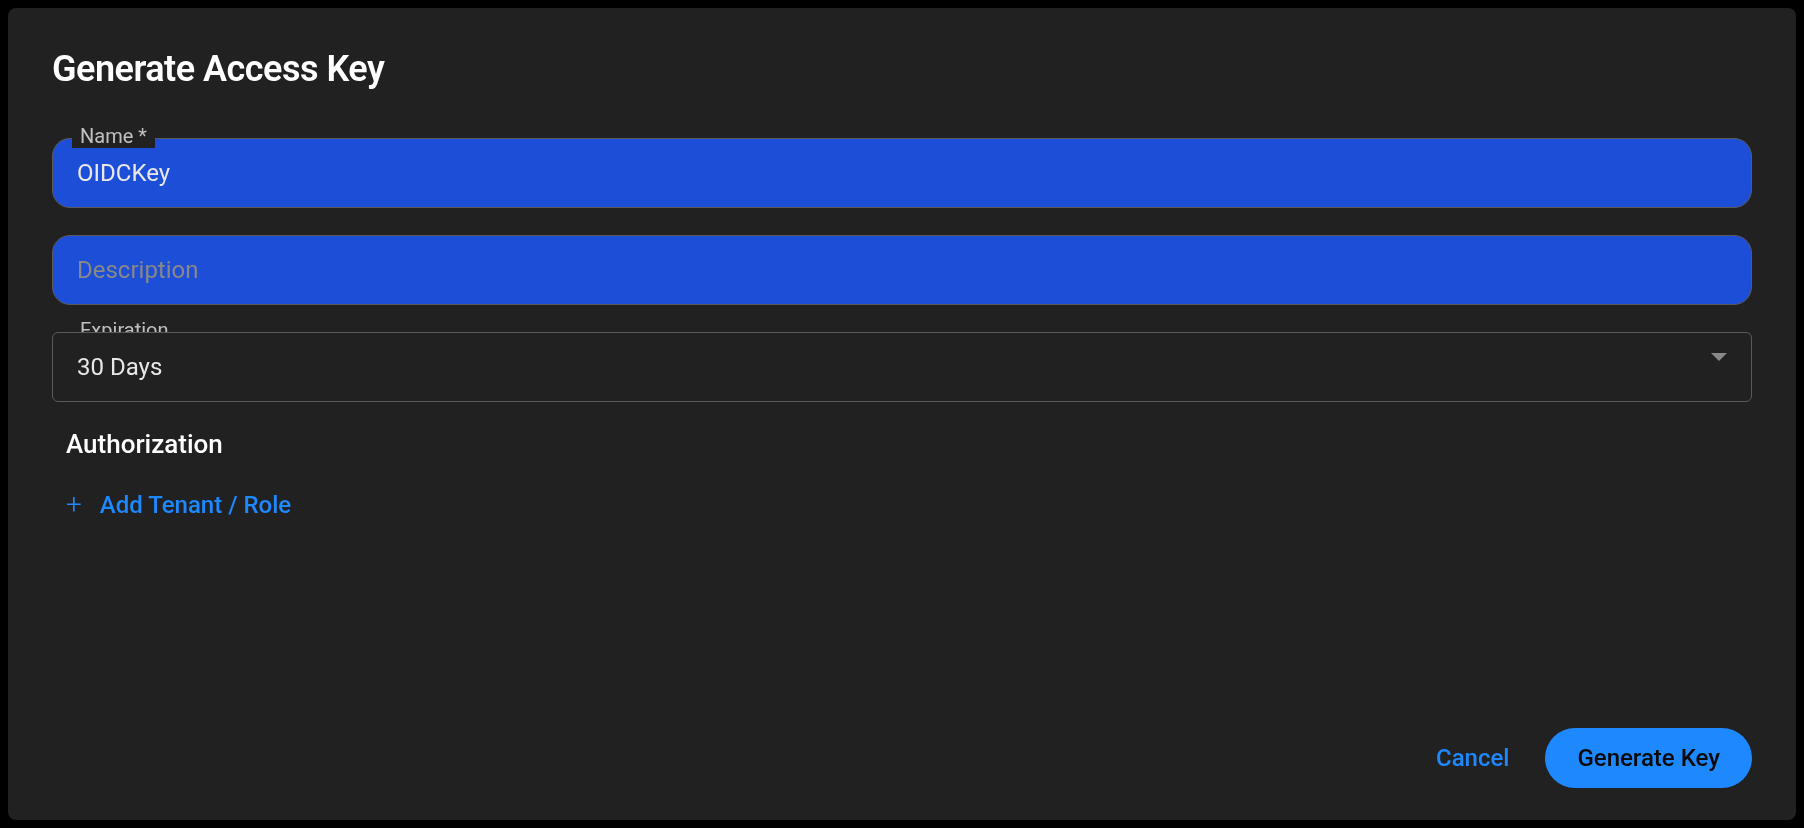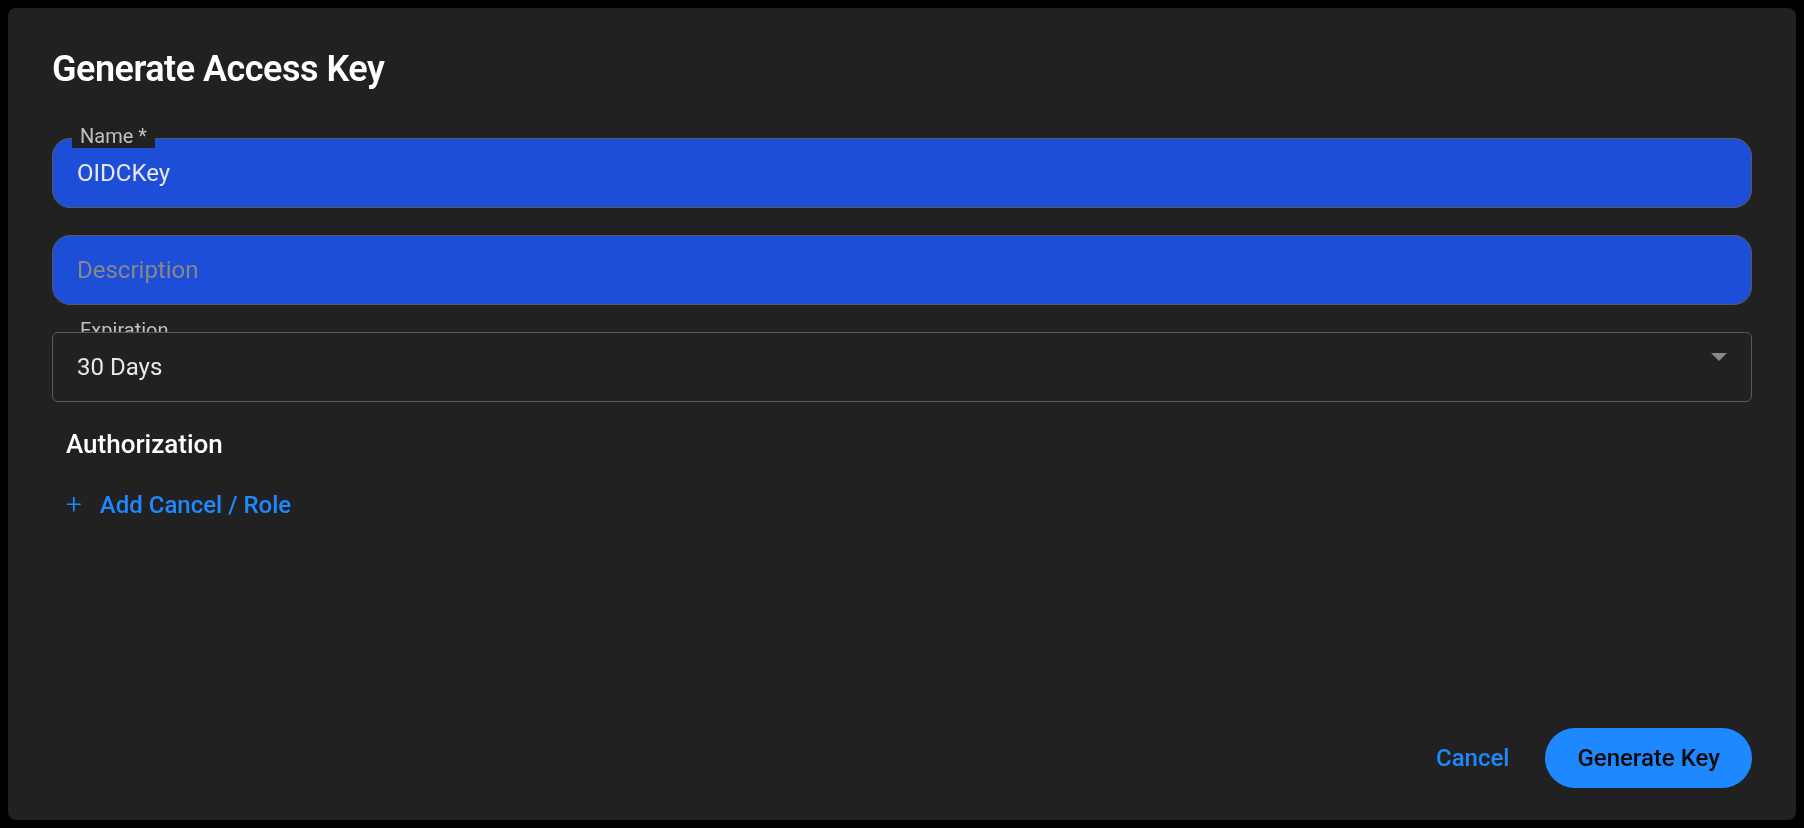--- a/index.html
+++ b/index.html
@@ -158,20 +158,20 @@
     <div class="field-select">
       <span>30 Days</span>
       <span class="dropdown-icon"></span>
     </div>
   </div>
 
   <h2 class="section-title">Authorization</h2>
 
   <button class="add-button">
     <span class="plus-icon">+</span>
-    <span>Add Cancel / Role</span>
+    <span>Add Tenant / Role</span>
   </button>
 
   <div class="button-row">
     <button class="btn-cancel">Cancel</button>
     <button class="btn-primary">Generate Key</button>
   </div>
 </div>
 
 </body></html>

